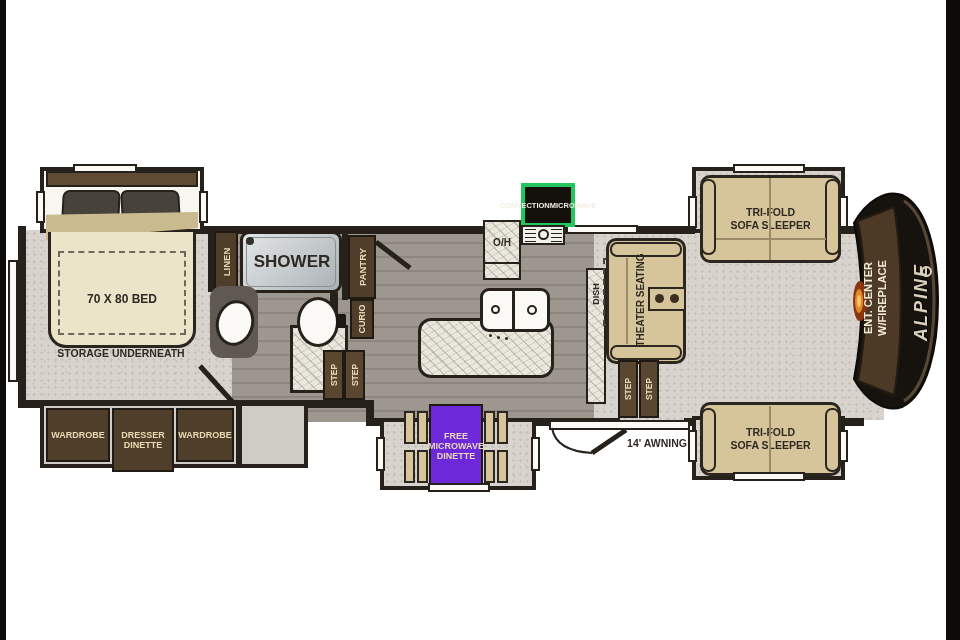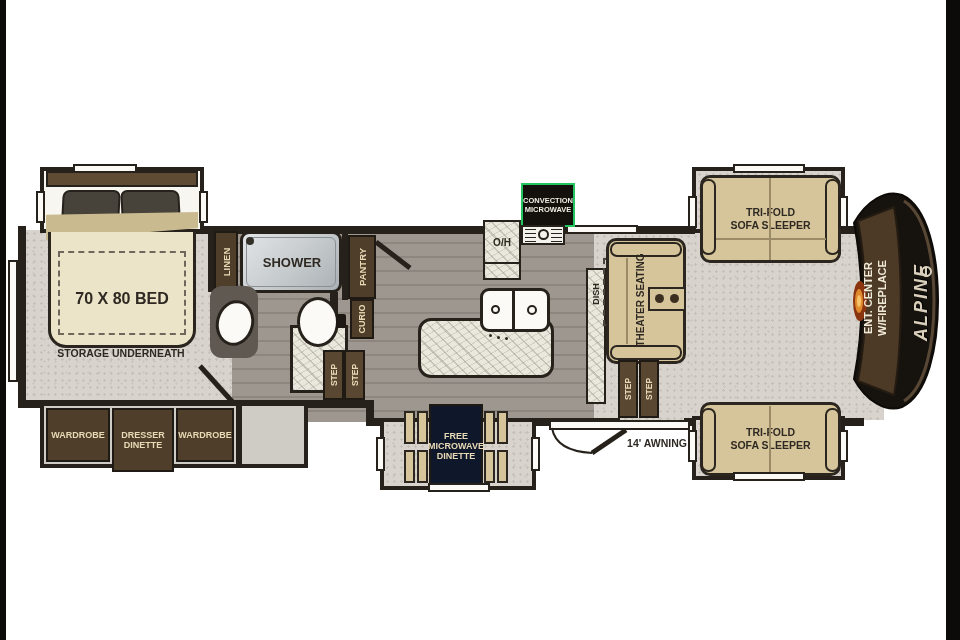--- a/index.html
+++ b/index.html
@@ -56,29 +56,29 @@
   <div class="slide" style="left:40px;top:167px;width:164px;height:66px;background:#f8f6f0;"></div>
   <div style="position:absolute;left:46px;top:171px;width:152px;height:16px;background:#5f4b34;border:2px solid #26211a;box-sizing:border-box;"></div>
   <div style="position:absolute;left:62px;top:190px;width:54px;height:28px;background:#47423a;border:2px solid #26211a;border-radius:7px;transform:skewX(-3deg);"></div>
   <div style="position:absolute;left:121px;top:190px;width:55px;height:28px;background:#47423a;border:2px solid #26211a;border-radius:7px;transform:skewX(3deg);"></div>
   <div style="position:absolute;left:46px;top:212px;width:152px;height:28px;background:#c9ba90;clip-path:polygon(0 10%,100% 0,100% 58%,0 100%);"></div>
   <div style="position:absolute;left:48px;top:232px;width:148px;height:116px;background:#ece4c8;border:3px solid #2a251e;border-top:0;border-radius:0 0 18px 18px;box-sizing:border-box;"></div>
   <div style="position:absolute;left:58px;top:251px;width:128px;height:84px;border:2px dashed #6f675b;box-sizing:border-box;"></div>
   <div class="window" style="left:36px;top:191px;width:9px;height:32px;"></div>
   <div class="window" style="left:199px;top:191px;width:9px;height:32px;"></div>
   <div class="window" style="left:73px;top:164px;width:64px;height:9px;"></div>
-  <div class="h dark" style="left:122px;top:299px;font-size:16px;">70 X 80 BED</div>
+  <div class="h dark" style="left:122px;top:299px;font-size:12px;">70 X 80 BED</div>
   <div class="h dark" style="left:121px;top:353px;font-size:10.5px;">STORAGE UNDERNEATH</div>
 
   <div class="cab" style="left:214px;top:231px;width:24px;height:62px;"></div>
   <div class="v" style="left:226px;top:262px;font-size:9.5px;color:#e8dab6;">LINEN</div>
   <div style="position:absolute;left:240px;top:231px;width:102px;height:62px;background:linear-gradient(135deg,#e2e5e7 0%,#c2c7ca 60%,#aab0b4 100%);border:3px solid #26211a;border-radius:9px;box-sizing:border-box;"></div>
   <div style="position:absolute;left:246px;top:237px;width:90px;height:50px;border:1px solid #8b9094;border-radius:6px;box-sizing:border-box;"></div>
   <div style="position:absolute;left:246px;top:237px;width:8px;height:8px;background:#33302a;border-radius:50%;"></div>
-  <div class="h dark" style="left:292px;top:262px;font-size:13px;text-align:center;">SHOWER</div>
+  <div class="h dark" style="left:292px;top:262px;font-size:17px;text-align:center;">SHOWER</div>
   <div style="position:absolute;left:210px;top:286px;width:48px;height:72px;background:#5f5952;border-radius:12px;"></div>
   <div style="position:absolute;left:216px;top:300px;width:38px;height:46px;background:#fbfaf6;border:3px solid #26211a;border-radius:50%;box-sizing:border-box;transform:rotate(14deg);"></div>
   <div class="marble" style="position:absolute;left:290px;top:288px;width:58px;height:68px;border:3px solid #26211a;box-sizing:border-box;"></div>
   <div style="position:absolute;left:297px;top:297px;width:42px;height:50px;background:#fbfaf6;border:3px solid #26211a;border-radius:50%;box-sizing:border-box;"></div>
   <div style="position:absolute;left:336px;top:314px;width:10px;height:14px;background:#1d1813;border-radius:2px;"></div>
   <svg style="position:absolute;left:370px;top:234px;" width="48" height="40">
       <line x1="6" y1="8" x2="40" y2="34" stroke="#26211a" stroke-width="5"></line>
     </svg>
   <svg style="position:absolute;left:192px;top:360px;" width="52" height="52">
       <line x1="8" y1="6" x2="46" y2="48" stroke="#26211a" stroke-width="5"></line>
@@ -89,21 +89,21 @@
   <div class="cab" style="left:350px;top:299px;width:24px;height:40px;"></div>
   <div class="v" style="left:362px;top:319px;font-size:9px;color:#e8dab6;">CURIO</div>
   <div class="cab" style="left:323px;top:350px;width:21px;height:50px;background:#5a4732;"></div>
   <div class="cab" style="left:344px;top:350px;width:21px;height:50px;background:#5a4732;"></div>
   <div class="v" style="left:334px;top:375px;font-size:8.5px;color:#e8dab6;">STEP</div>
   <div class="v" style="left:355px;top:375px;font-size:8.5px;color:#e8dab6;">STEP</div>
 
   <div class="marble" style="position:absolute;left:483px;top:183px;width:38px;height:44px;border:2px solid #26211a;box-sizing:border-box;display:flex;align-items:center;justify-content:center;">
     <span class="dark" style="font-weight:700;font-size:10px;">O/H</span>
   </div>
-  <div style="position:absolute;left:521px;top:183px;width:54px;height:44px;background:#14110d;border:2px solid #22c55e;box-sizing:border-box;display:flex;flex-direction:column;align-items:center;justify-content:center;text-align:center;color:#f2eee4;font-weight:700;font-size:7.5px;line-height:1.2;">
+  <div style="position:absolute;left:521px;top:183px;width:54px;height:44px;background:#14110d;border:4px solid #22c55e;box-sizing:border-box;display:flex;align-items:center;justify-content:center;text-align:center;color:#f2eee4;font-weight:700;font-size:7.5px;line-height:1.2;">
     <span>CONVECTION</span>
     <span>MICROWAVE</span>
   </div>
   <div class="marble" style="position:absolute;left:483px;top:225px;width:38px;height:18px;border:2px solid #26211a;box-sizing:border-box;"></div>
   <div style="position:absolute;left:521px;top:225px;width:44px;height:20px;background:#f4f2ec;border:2px solid #26211a;box-sizing:border-box;"></div>
   <div style="position:absolute;left:525px;top:229px;width:11px;height:13px;background:repeating-linear-gradient(180deg,#26211a 0 1px,transparent 1px 4px);"></div>
   <div style="position:absolute;left:551px;top:229px;width:11px;height:13px;background:repeating-linear-gradient(180deg,#26211a 0 1px,transparent 1px 4px);"></div>
   <div style="position:absolute;left:538px;top:229px;width:11px;height:11px;border:2px solid #26211a;border-radius:50%;box-sizing:border-box;"></div>
 
   <div class="marble" style="position:absolute;left:418px;top:281px;width:136px;height:60px;border:3px solid #26211a;border-radius:13px;box-sizing:border-box;"></div>
@@ -179,21 +179,21 @@
 
   <div class="slide floor-carpet" style="left:380px;top:418px;width:156px;height:72px;"></div>
   <div class="tan" style="left:404px;top:411px;width:11px;height:33px;border-width:2px;"></div>
   <div class="tan" style="left:417px;top:411px;width:11px;height:33px;border-width:2px;"></div>
   <div class="tan" style="left:404px;top:450px;width:11px;height:33px;border-width:2px;"></div>
   <div class="tan" style="left:417px;top:450px;width:11px;height:33px;border-width:2px;"></div>
   <div class="tan" style="left:484px;top:411px;width:11px;height:33px;border-width:2px;"></div>
   <div class="tan" style="left:497px;top:411px;width:11px;height:33px;border-width:2px;"></div>
   <div class="tan" style="left:484px;top:450px;width:11px;height:33px;border-width:2px;"></div>
   <div class="tan" style="left:497px;top:450px;width:11px;height:33px;border-width:2px;"></div>
-  <div class="cab" style="left:429px;top:404px;width:54px;height:84px;background:#0f172a;font-size:9px;">
+  <div class="cab" style="left:429px;top:404px;width:54px;height:84px;background:#6d28d9;font-size:9px;">
     <span>FREE</span>
     <span>MICROWAVE</span>
     <span>DINETTE</span>
   </div>
   <div class="window" style="left:376px;top:437px;width:9px;height:34px;"></div>
   <div class="window" style="left:531px;top:437px;width:9px;height:34px;"></div>
   <div class="window" style="left:428px;top:483px;width:62px;height:9px;"></div>
 
   <svg style="position:absolute;left:838px;top:165px;" width="112" height="272" viewBox="0 0 112 272">
     <path d="M 16 58 C 28 36 48 24 64 30 C 90 42 100 90 100 136 C 100 182 90 230 64 242 C 48 248 28 236 16 214 C 26 162 26 110 16 58 Z" fill="#16120d" stroke="#0d0a07" stroke-width="2"></path>

